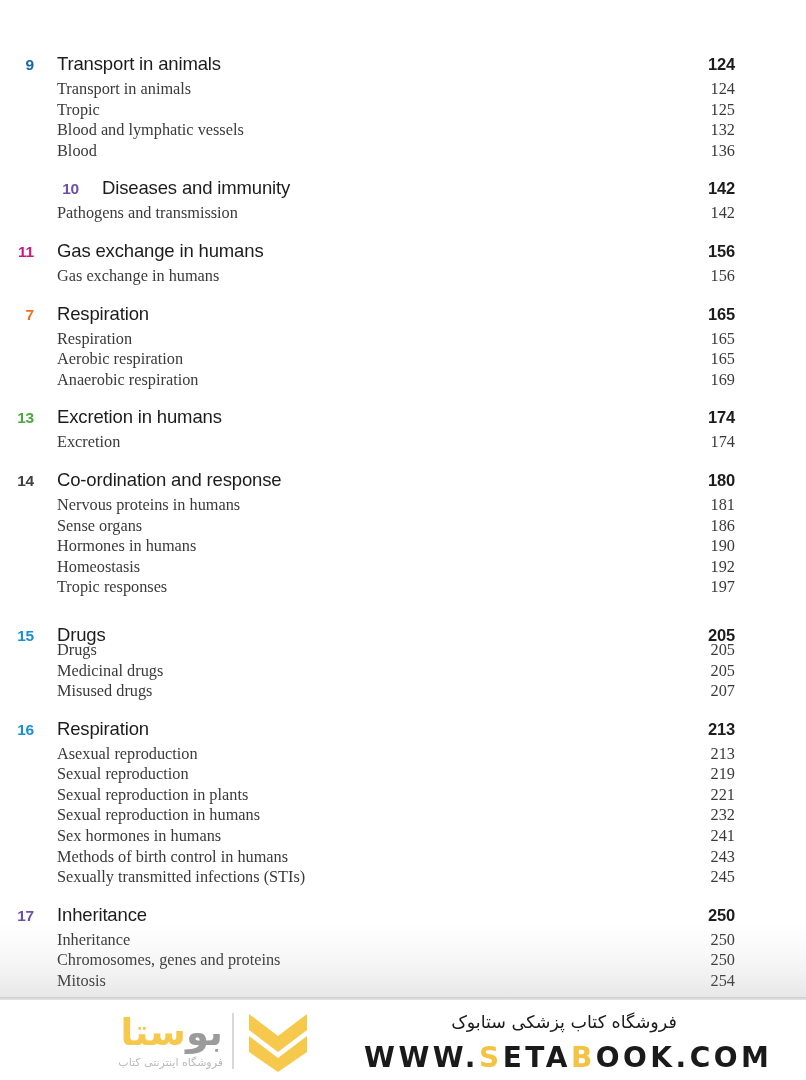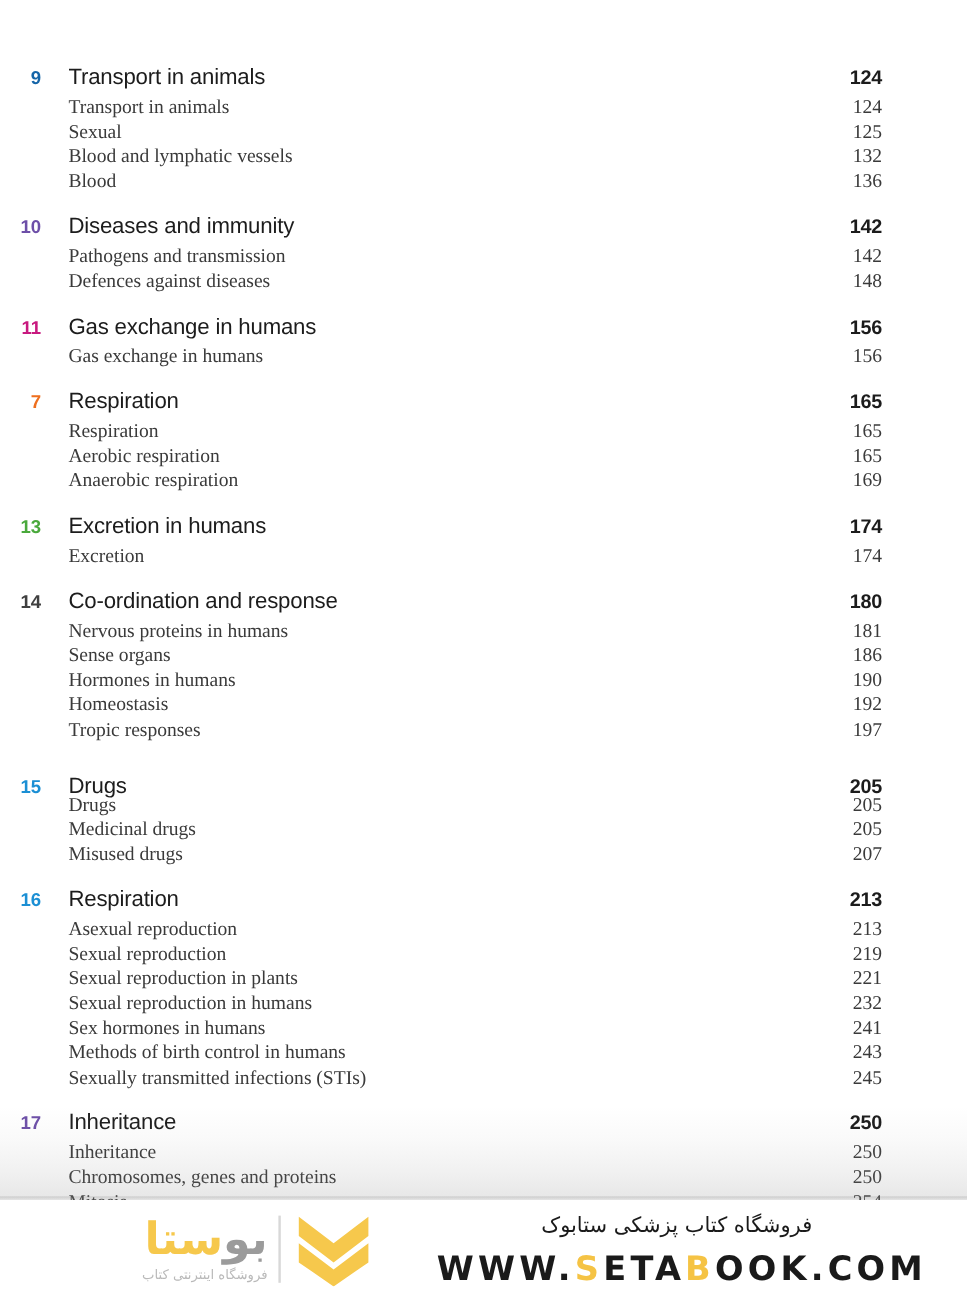--- a/index.html
+++ b/index.html
@@ -230,49 +230,44 @@
           <div class="chapter-title">Transport in animals</div>
           <div class="chapter-page">124</div>
         </div>
         <div class="topic-row">
           <div class="topic-spacer"></div>
           <div class="topic-title">Transport in animals</div>
           <div class="topic-page">124</div>
         </div>
         <div class="topic-row">
           <div class="topic-spacer"></div>
-          <div class="topic-title">Sexual</div>
+          <div class="topic-title">Tropic</div>
           <div class="topic-page">125</div>
         </div>
         <div class="topic-row">
           <div class="topic-spacer"></div>
           <div class="topic-title">Blood and lymphatic vessels</div>
           <div class="topic-page">132</div>
         </div>
         <div class="topic-row">
           <div class="topic-spacer"></div>
           <div class="topic-title">Blood</div>
           <div class="topic-page">136</div>
         </div>
       </div>
       <div class="chapter-block">
         <div class="chapter-row">
-          <div class="chapter-num" style="color: rgb(109, 79, 168);">10</div>
+          <div class="chapter-num" style="color: rgb(109, 79, 168); padding-left: 45px;">10</div>
           <div class="chapter-title">Diseases and immunity</div>
           <div class="chapter-page">142</div>
         </div>
         <div class="topic-row">
           <div class="topic-spacer"></div>
           <div class="topic-title">Pathogens and transmission</div>
           <div class="topic-page">142</div>
-        </div>
-        <div class="topic-row">
-          <div class="topic-spacer"></div>
-          <div class="topic-title">Defences against diseases</div>
-          <div class="topic-page">148</div>
         </div>
       </div>
       <div class="chapter-block">
         <div class="chapter-row">
           <div class="chapter-num" style="color: rgb(200, 25, 127);">11</div>
           <div class="chapter-title">Gas exchange in humans</div>
           <div class="chapter-page">156</div>
         </div>
         <div class="topic-row">
           <div class="topic-spacer"></div>

